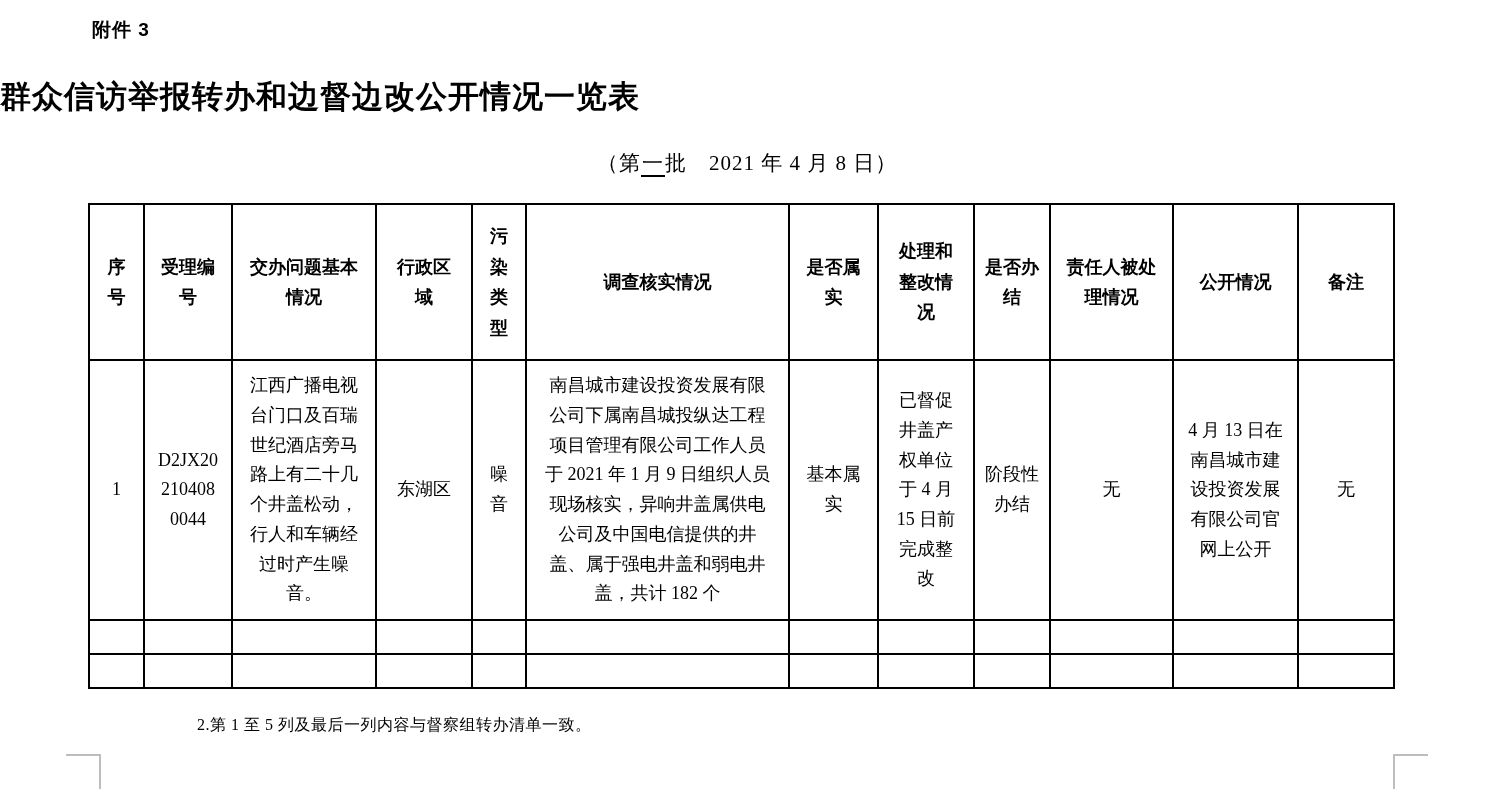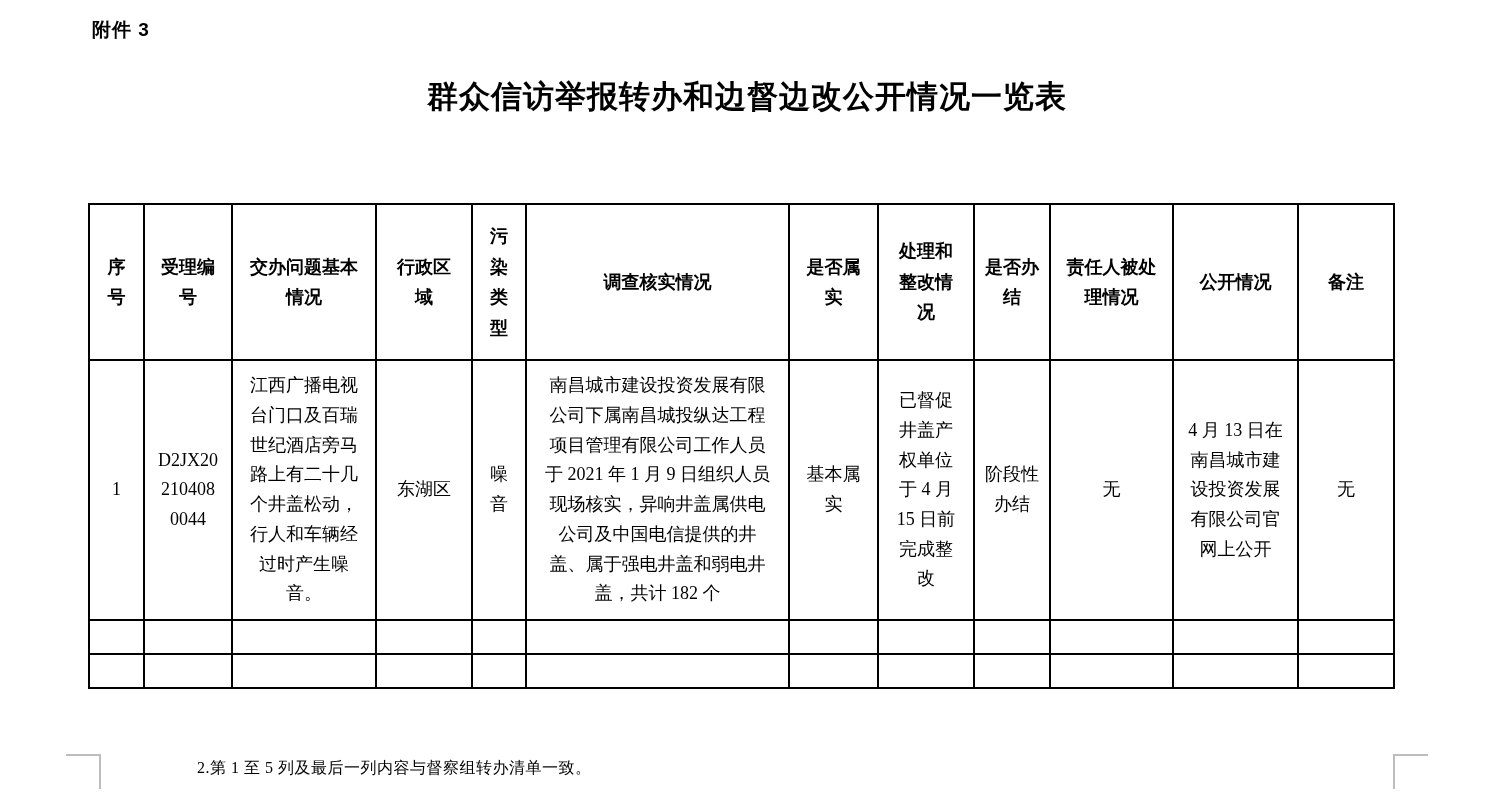--- a/index.html
+++ b/index.html
@@ -17,21 +17,20 @@
     left: 92px; top: 17px;
     font-family: "Liberation Sans", "DejaVu Sans", sans-serif;
     font-weight: bold;
     font-size: 19px;
     letter-spacing: 1px;
   }
   .doc-title {
     position: absolute;
     left: 0; top: 76px;
     width: 100%;
-    text-align: center;
     font-family: "Liberation Sans", "DejaVu Sans", sans-serif;
     font-weight: bold;
     font-size: 31px;
     letter-spacing: 1px;
   }
   .doc-subtitle {
     position: absolute;
     left: 0; top: 149px;
     width: 100%;
     text-align: center;
@@ -79,38 +78,39 @@
   table.report th:nth-child(9),  table.report td:nth-child(9)  { padding: 0 4px; }
   table.report th:nth-child(10), table.report td:nth-child(10) { padding: 0 10px; }
   table.report th:nth-child(11), table.report td:nth-child(11) { padding: 0 10px; }
   table.report th:nth-child(12), table.report td:nth-child(12) { padding: 12px 10px; }
   td.align-left { text-align: left; }
   td.lh-tight   { line-height: 1.5;  }
   td.lh-tighter { line-height: 1.45; }
   td.lh-loose   { line-height: 2.05; }
   td.prelines   { white-space: pre-line; }
   .note-1 { position: absolute; left: 146px; top: 657px; letter-spacing: 0.5px; }
-  .note-2 { position: absolute; left: 197px; top: 758px; letter-spacing: 0.5px; }
+  .note-2 { position: absolute; left: 197px; top: 715px; letter-spacing: 0.5px; }
   .margin-mark {
     position: absolute;
     width: 33px; height: 33px;
     top: 754px;
   }
   .margin-mark.left  { left: 66px;  border-top: 2px solid #bdbdbd; border-right: 2px solid #bdbdbd; }
   .margin-mark.right { left: 1393px; border-top: 2px solid #bdbdbd; border-left: 2px solid #bdbdbd; }
 </style>
 </head>
 <body>
 
 <div class="page">
 
   <div class="attachment">附件 3</div>
 
   <div class="doc-title">群众信访举报转办和边督边改公开情况一览表</div>
 
+  <div class="doc-subtitle"><span>（第</span><span class="batch-underline">一</span><span>批　2021 年 4 月 8 日）</span></div>
 
   <table class="report">
     <colgroup>
       <col style="width:55px">
         <col style="width:88px">
         <col style="width:144px">
         <col style="width:96px">
       <col style="width:54px">
         <col style="width:263px">
         <col style="width:89px">

